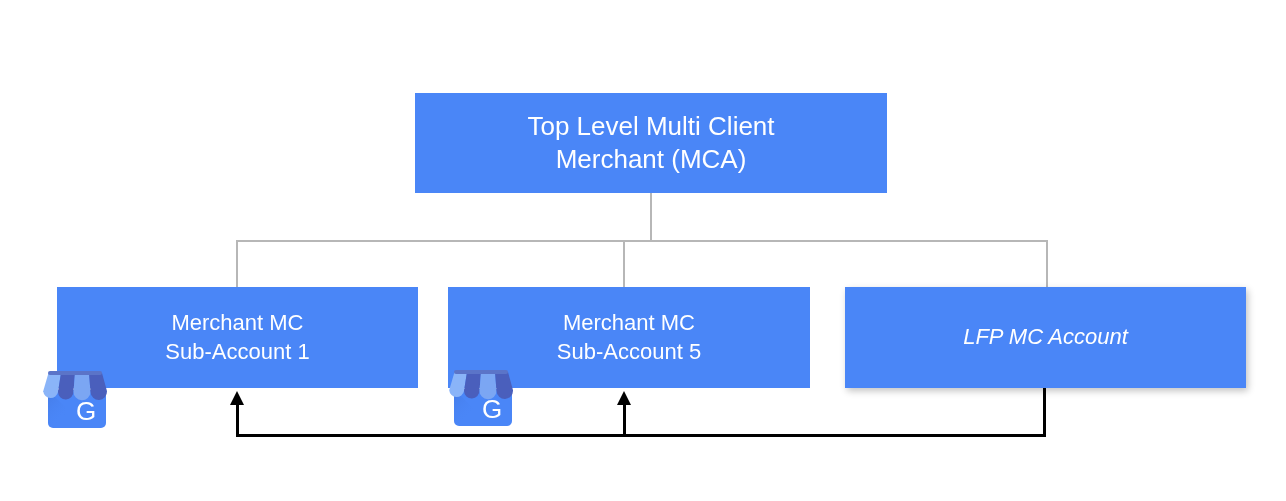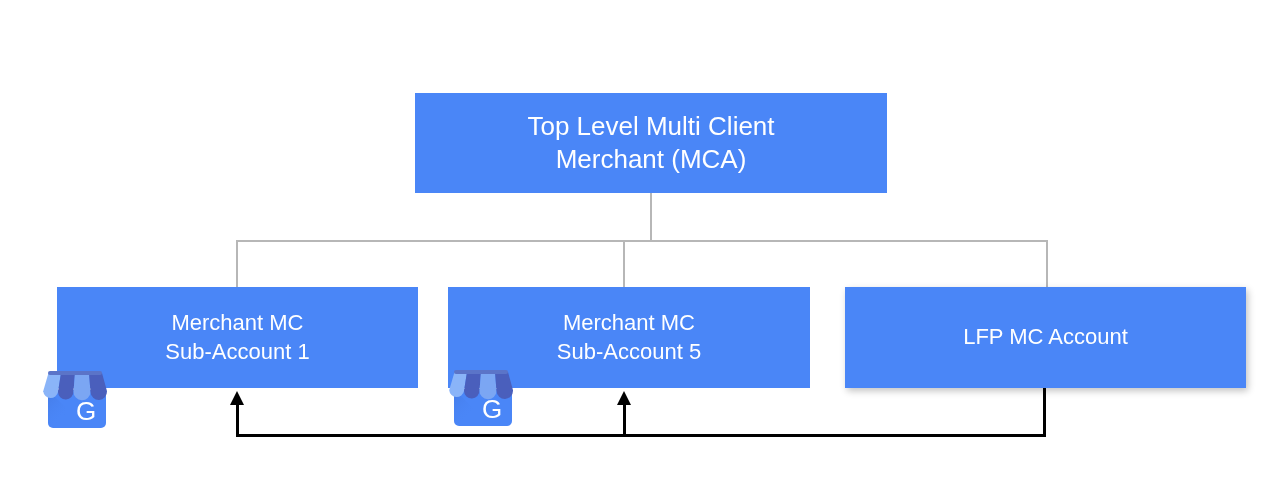--- a/index.html
+++ b/index.html
@@ -60,20 +60,21 @@
     height: 101px;
     font-size: 22px;
   }
   #node-lfp {
     left: 845px;
     top: 287px;
     width: 401px;
     height: 101px;
     font-size: 22px;
     box-shadow: 2px 3px 7px rgba(0,0,0,0.24);
+    font-style: italic;
   }
 
   
   .conn {
     position: absolute;
     background: #b7b7b7;
     z-index: 1;
   }
   #conn-stem {
     left: 650px;

